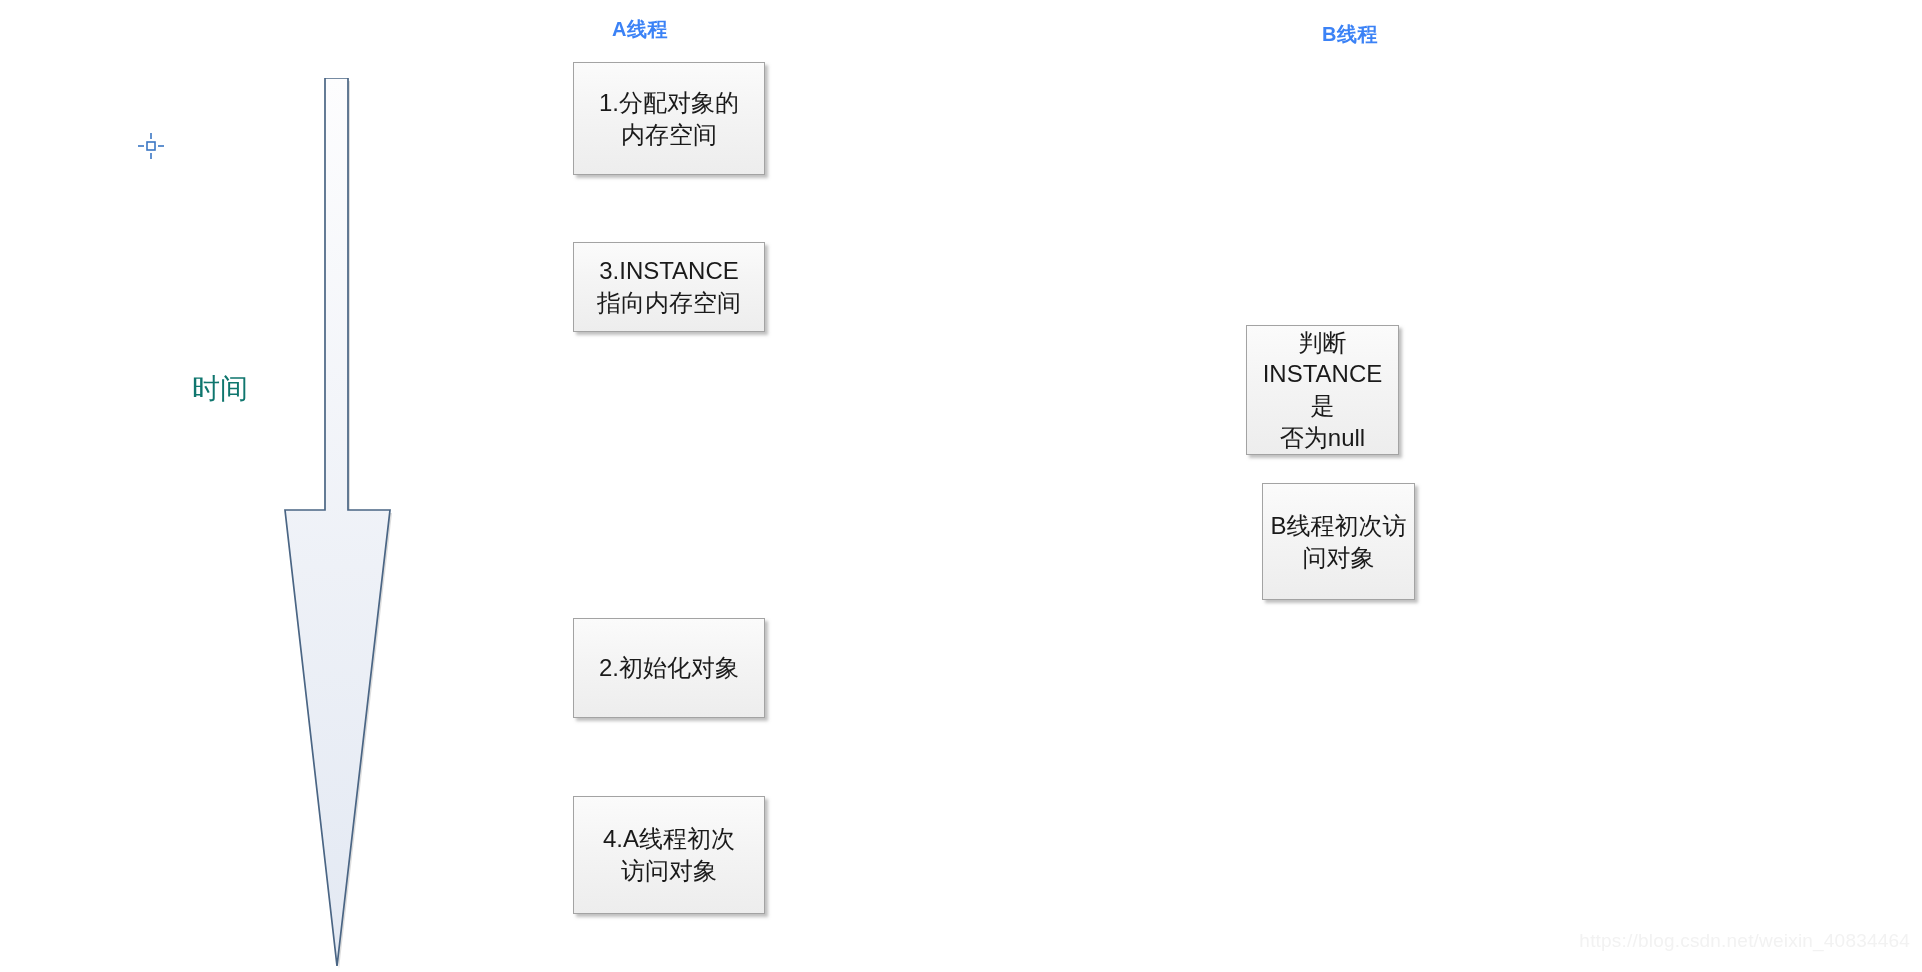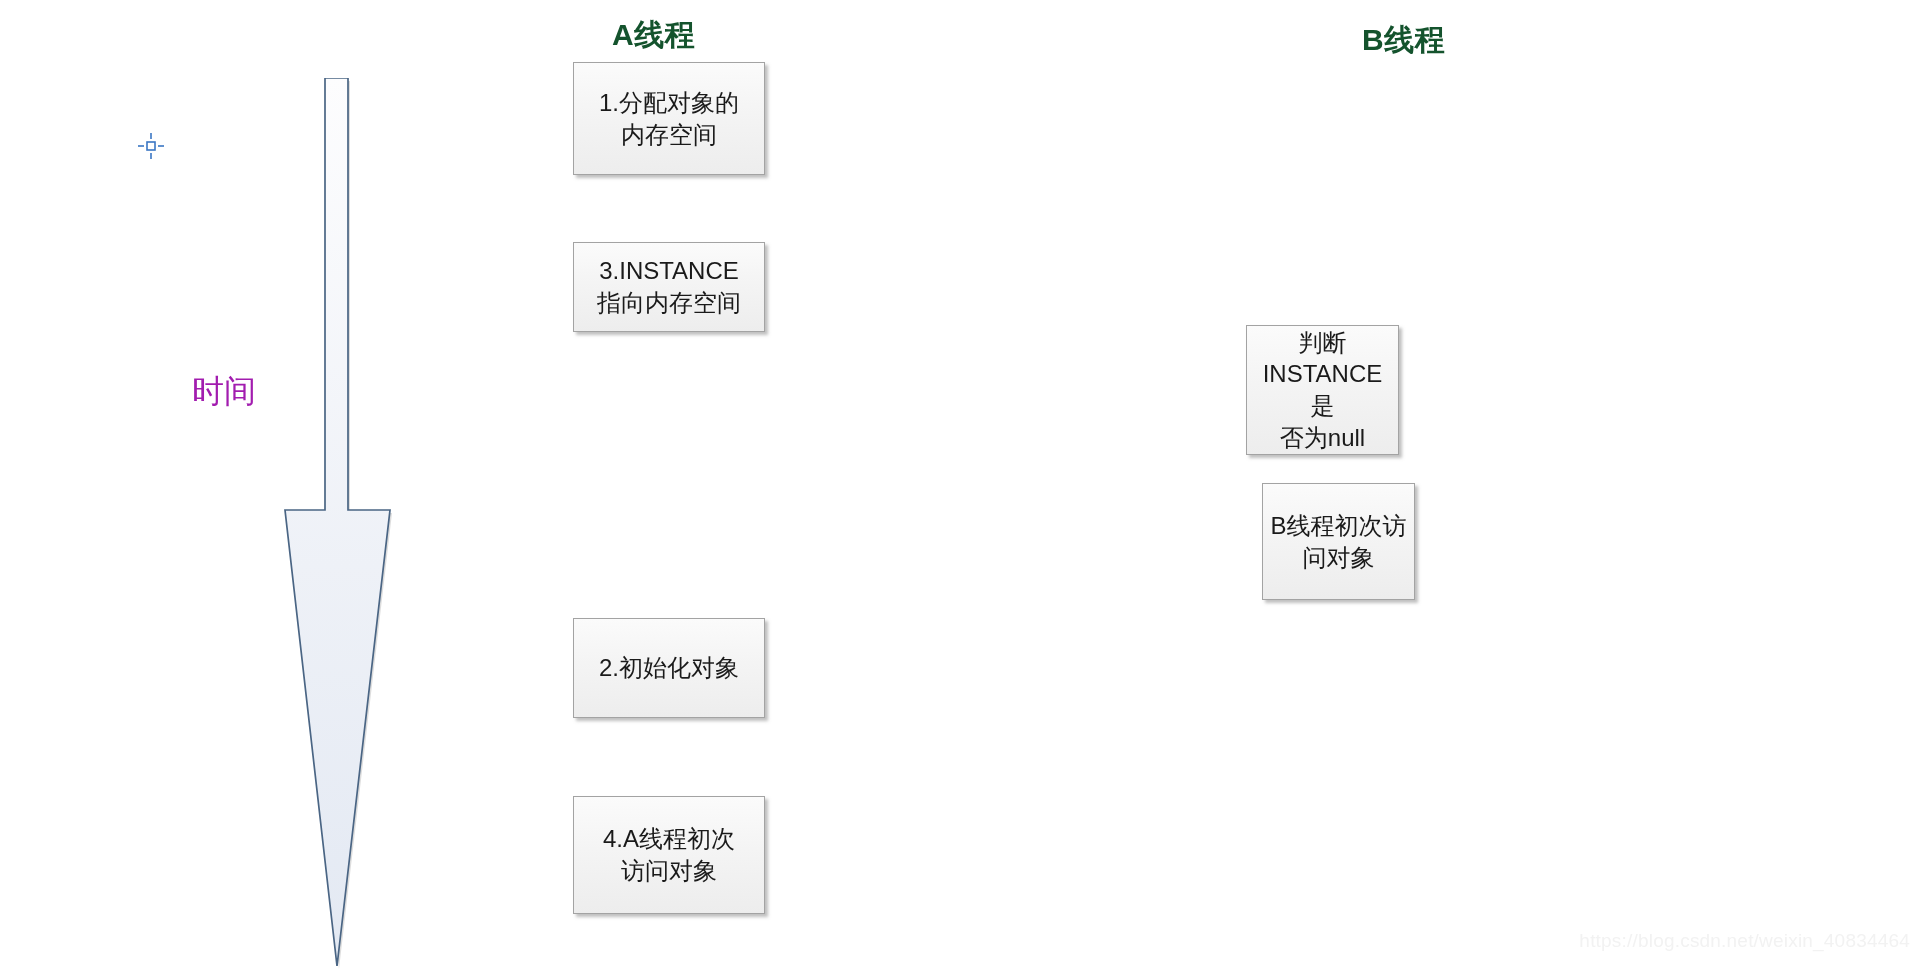--- a/index.html
+++ b/index.html
@@ -15,37 +15,37 @@
     position: relative;
     width: 1922px;
     height: 972px;
     background: #ffffff;
     overflow: hidden;
   }
 
   
   .col-header {
     position: absolute;
-    color: #14532d;
+    color: #3b82f6;
     font-weight: bold;
-    font-size: 30px;
+    font-size: 20px;
     letter-spacing: 0.5px;
     white-space: nowrap;
     line-height: 1.2;
   }
   #header-a { left: 612px; top: 17px; }
-  #header-b { left: 1322px; top: 22px; margin-left: 40px; }
+  #header-b { left: 1322px; top: 22px; }
 
   
   #time-label {
     position: absolute;
     left: 192px;
     top: 372px;
-    color: #a21caf;
-    font-size: 32px;
+    color: #0f766e;
+    font-size: 28px;
     font-weight: normal;
     white-space: nowrap;
     line-height: 1.2;
   }
 
   
   #time-arrow {
     position: absolute;
     left: 280px;
     top: 78px;

